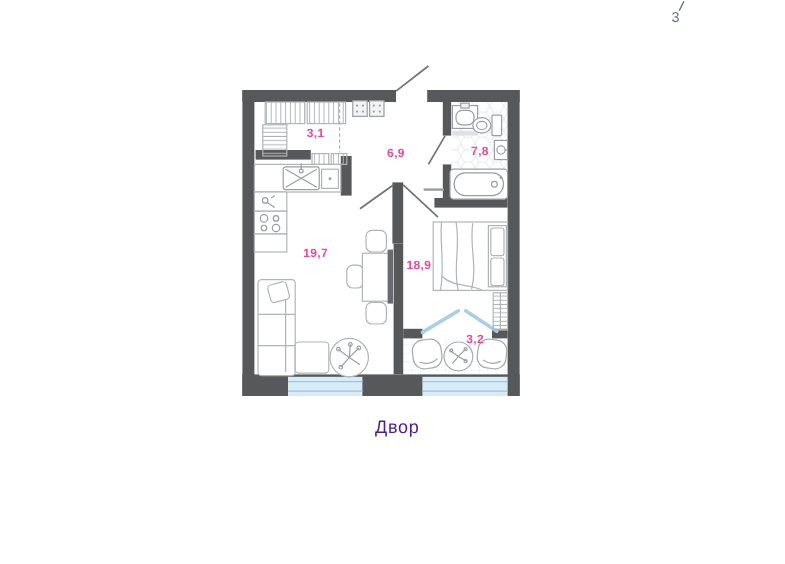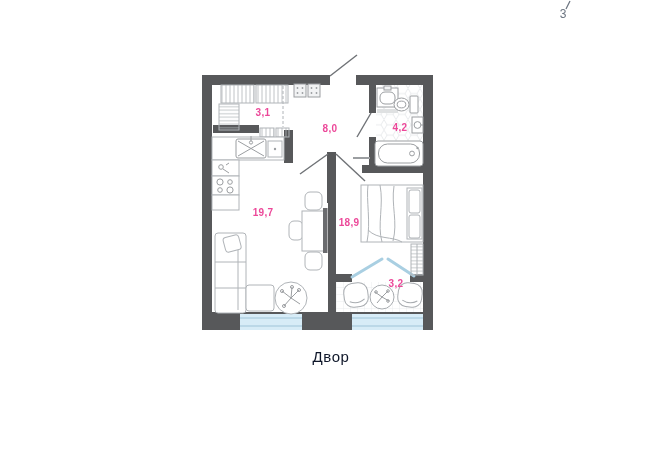--- a/index.html
+++ b/index.html
@@ -2,21 +2,21 @@
 <html><head>
 <meta charset="utf-8">
 <style>
   html,body{margin:0;padding:0;background:#ffffff;}
   #stage{position:relative;width:654px;height:470px;background:#ffffff;overflow:hidden;
          font-family:"Liberation Sans",sans-serif;}
   svg{position:absolute;left:0;top:0;}
   .room-label{position:absolute;transform:translate(-50%,-50%);
               font-weight:bold;font-size:10px;color:#ec4899;letter-spacing:.3px;white-space:nowrap;}
   .yard-label{position:absolute;transform:translate(-50%,-50%);
-              font-size:15px;color:#0f172a;letter-spacing:.6px;}
+              font-size:15px;color:#4c1d95;letter-spacing:.6px;}
   .floor-label{position:absolute;transform:translate(-50%,-50%);
                font-size:12px;color:#6b7480;}
 </style>
 </head>
 <body>
 
 <div id="stage">
 
   <svg width="654" height="470" viewBox="0 0 654 470">
     <defs>
@@ -210,21 +210,21 @@
             <circle cx="388" cy="301" r="1.3"></circle>
           <circle cx="388" cy="291" r="1.3"></circle>
         </g>
       </g>
     </g>
 
     <line x1="566" y1="9" x2="570" y2="1" stroke="#6b7480" stroke-width="1.2"></line>
   </svg>
 
   <div class="room-label" style="left:263px;top:112px">3,1</div>
-  <div class="room-label" style="left:330px;top:128px">8,0</div>
-  <div class="room-label" style="left:400px;top:127px">4,2</div>
+  <div class="room-label" style="left:330px;top:128px">6,9</div>
+  <div class="room-label" style="left:400px;top:127px">7,8</div>
   <div class="room-label" style="left:263px;top:212px">19,7</div>
   <div class="room-label" style="left:349px;top:222px">18,9</div>
   <div class="room-label" style="left:396px;top:283px">3,2</div>
 
   <div class="yard-label" style="left:331px;top:356px">Двор</div>
   <div class="floor-label" style="left:563px;top:14px">3</div>
 </div>
 
 </body></html>

